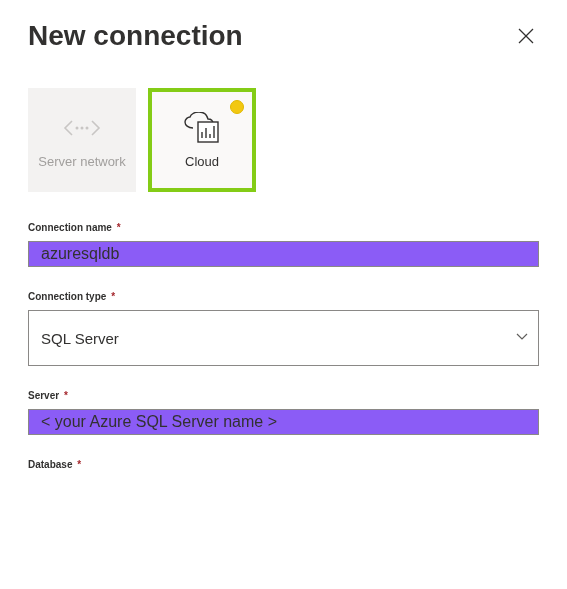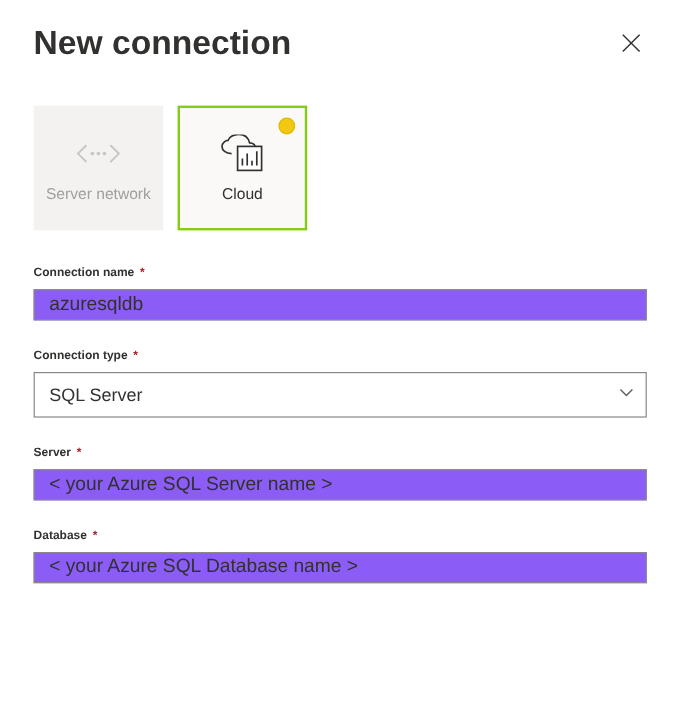--- a/index.html
+++ b/index.html
@@ -53,21 +53,21 @@
     display: flex;
     flex-direction: column;
     align-items: center;
     justify-content: center;
     cursor: pointer;
     position: relative;
     padding: 8px 4px;
   }
   .tile.selected {
     background: #faf9f8;
-    border: 2px solid #84cc16;
+    border: 4px solid #84cc16;
   }
   .tile-icon {
     height: 36px;
     display: flex;
     align-items: center;
     justify-content: center;
     margin-bottom: 8px;
   }
   .tile-label {
     font-size: 13px;
@@ -112,21 +112,21 @@
     background: #8b5cf6;
     color: #323130;
     outline: none;
   }
   .select-wrap {
     position: relative;
     width: 100%;
   }
   .select-input {
     width: 100%;
-    height: 38px;
+    height: 56px;
     padding: 6px 36px 6px 12px;
     font-size: 15px;
     border: 1px solid #8a8886;
     background: #fff;
     color: #323130;
     display: flex;
     align-items: center;
     cursor: pointer;
   }
   .select-caret {
@@ -212,14 +212,13 @@
     <span class="required">*</span>
   </label>
   <input class="text-input" type="text" value="&lt; your Azure SQL Server name &gt;" style="">
 </div>
 
 <div class="field-group">
   <label class="field-label">
     <span>Database</span>
     <span class="required">*</span>
   </label>
-  <input class="text-input" type="text" value="&lt; your Azure SQL Database name &gt;" style="">
 </div>
 
 </body></html>

